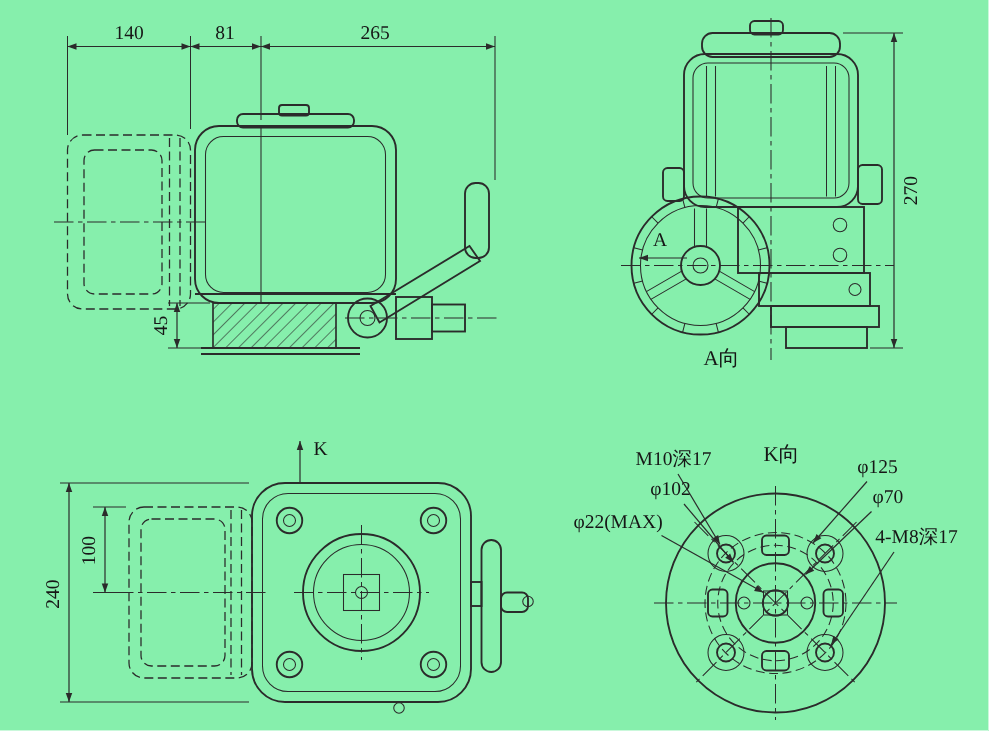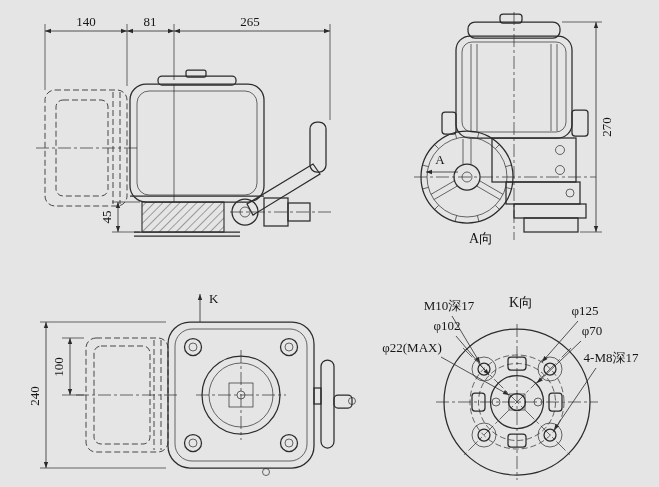--- a/index.html
+++ b/index.html
@@ -1,16 +1,16 @@
 <!DOCTYPE html>
 <html><head>
 <meta charset="utf-8">
 <style>
   html,body{margin:0;padding:0;background:#ffffff;}
-  .page{width:659px;height:487px;background:#e5e5e5;position:relative;overflow:hidden;}
+  .page{width:659px;height:487px;background:#86efac;position:relative;overflow:hidden;}
   svg text{font-family:"Liberation Serif","DejaVu Serif",serif;fill:#161616;}
   .dim-label{font-size:13px;}
   .view-label{font-size:14px;}
   .outline{fill:none;stroke:#2b2b2b;stroke-width:1.25;}
   .thin{fill:none;stroke:#2b2b2b;stroke-width:0.7;}
   .dim{fill:none;stroke:#2b2b2b;stroke-width:0.8;}
   .center{fill:none;stroke:#2b2b2b;stroke-width:0.7;stroke-dasharray:13 3 3 3;}
   .phantom{fill:none;stroke:#2b2b2b;stroke-width:0.85;stroke-dasharray:6 3;}
 </style>
 </head>

